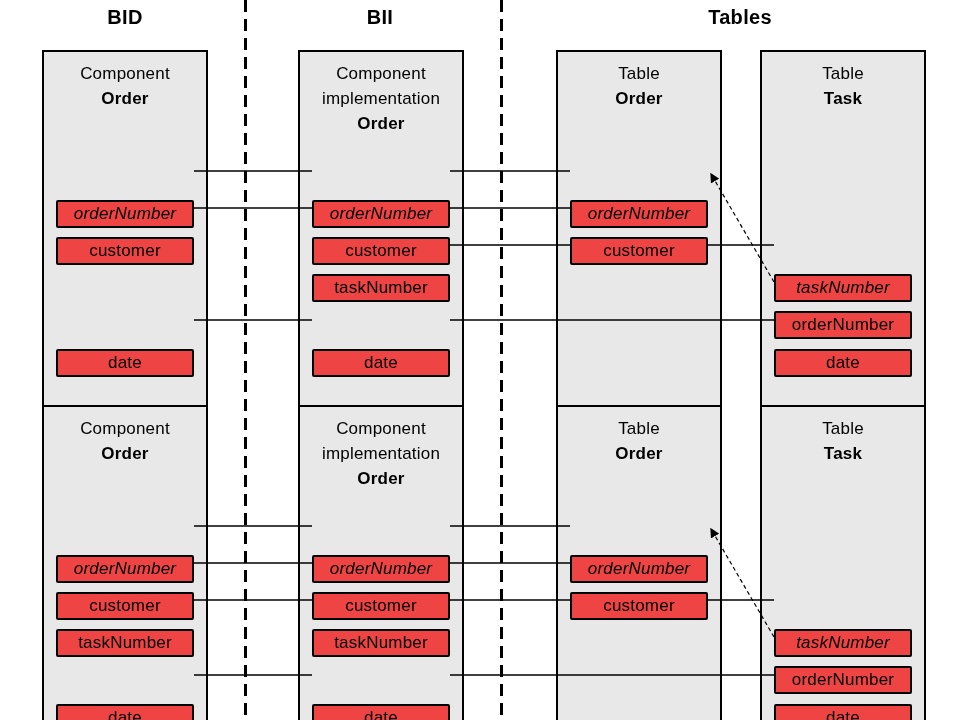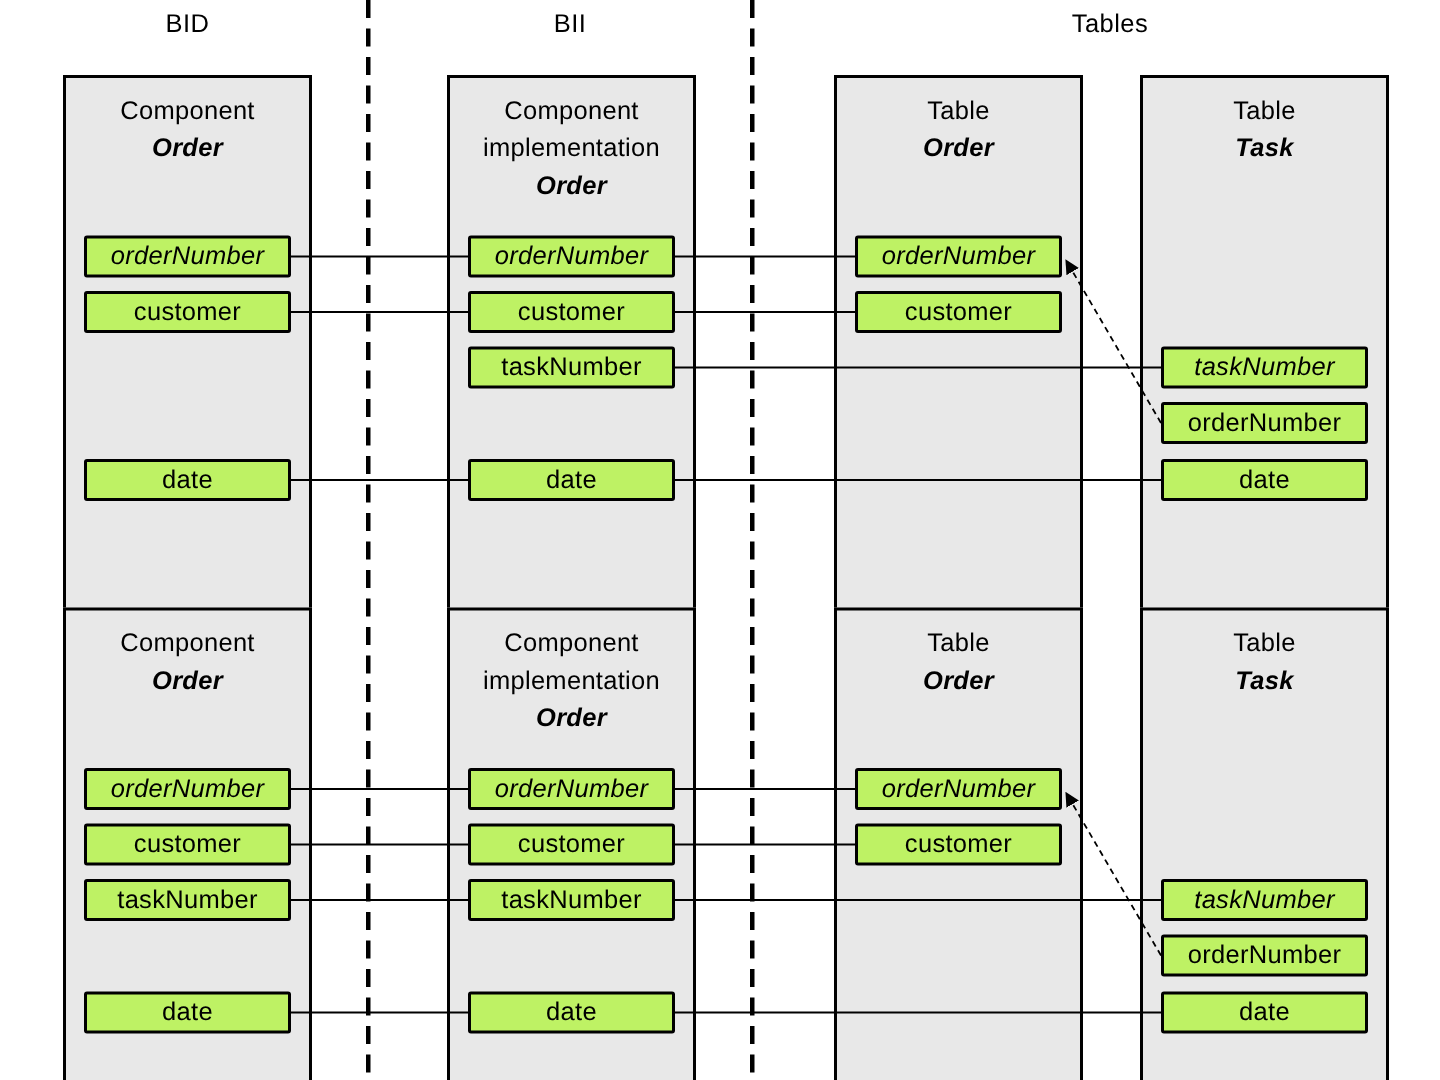--- a/index.html
+++ b/index.html
@@ -11,52 +11,54 @@
     overflow: hidden;
     --box-fill: #e8e8e8;
     --ink: #000000;
   }
   #stage { position: absolute; left: 0; top: 0; width: 960px; height: 720px; }
   .layer { position: absolute; left: 0; top: 0; width: 960px; height: 720px; }
   svg.layer { pointer-events: none; }
 
   .hdr {
     position: absolute; top: 6px; height: 22px;
-    text-align: center; font-size: 17px; color: var(--ink);
+    text-align: center; font-size: 20px; color: var(--ink);
     letter-spacing: 0.3px;
+    font-weight: bold;
   }
 
   .box {
     position: absolute;
     width: 166px; height: 384px;
     background: var(--box-fill);
     border: 2px solid var(--ink);
     box-sizing: border-box;
   }
   .box-title {
     padding-top: 9px;
     text-align: center;
     font-size: 17px;
     line-height: 25px;
     color: var(--ink);
     letter-spacing: 0.2px;
   }
-  .title-name { font-weight: bold; font-style: italic; }
+  .title-name { font-weight: bold; }
 
   .field {
     position: absolute;
     width: 138px; height: 28px;
-    background: #bef264;
+    background: #ef4444;
     border: 2px solid var(--ink);
     border-radius: 2px;
     box-sizing: border-box;
     display: flex; align-items: center; justify-content: center;
     font-size: 17px; color: var(--ink);
     letter-spacing: 0.2px;
     white-space: nowrap;
+    margin-top: 43px;
   }
   .field.italic { font-style: italic; }
 </style>
 </head>
 <body style="--box-fill: #e8e8e8; --ink: #000000;">
 
 <div id="stage">
   <div class="hdr" style="left:0; width:250px">BID</div>
   <div class="hdr" style="left:520px; width:440px">Tables</div>
   <div class="hdr" style="left:255px; width:250px">BII</div>

